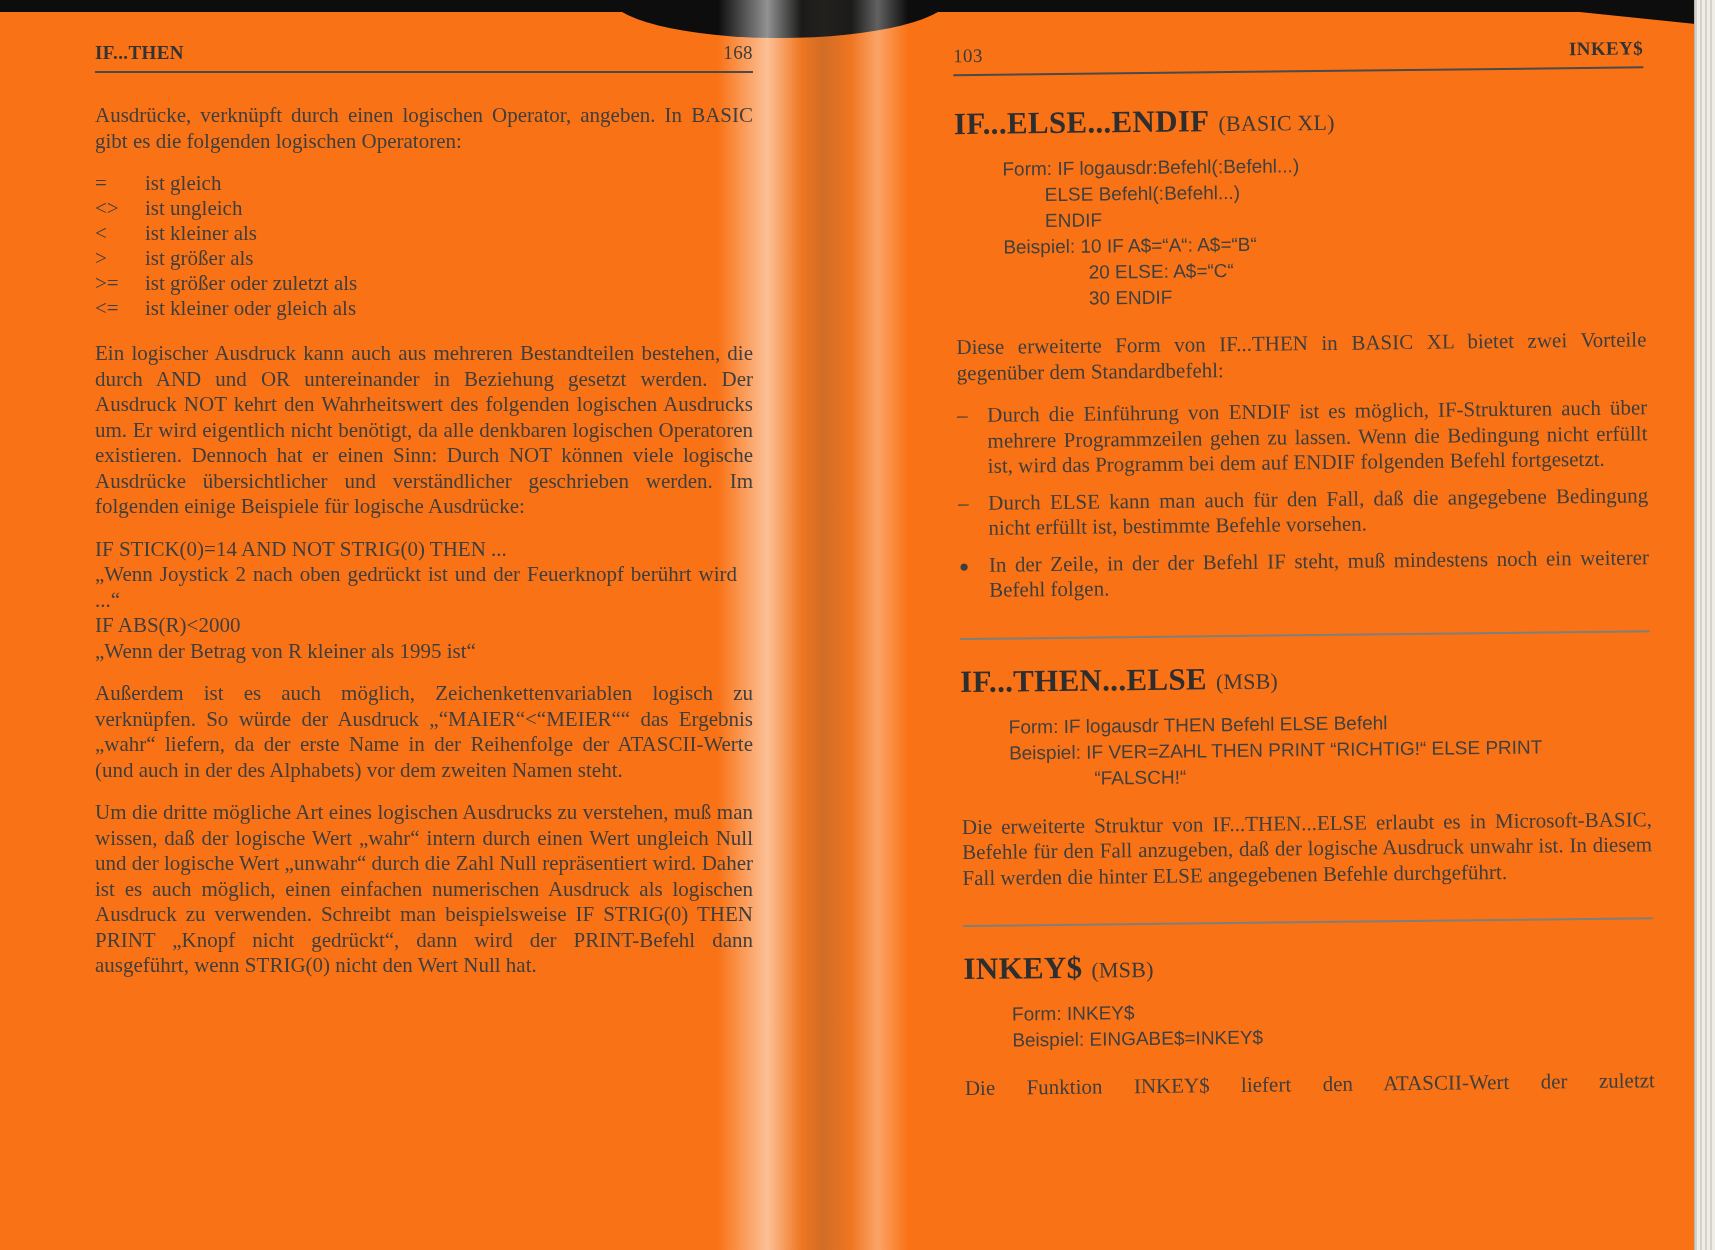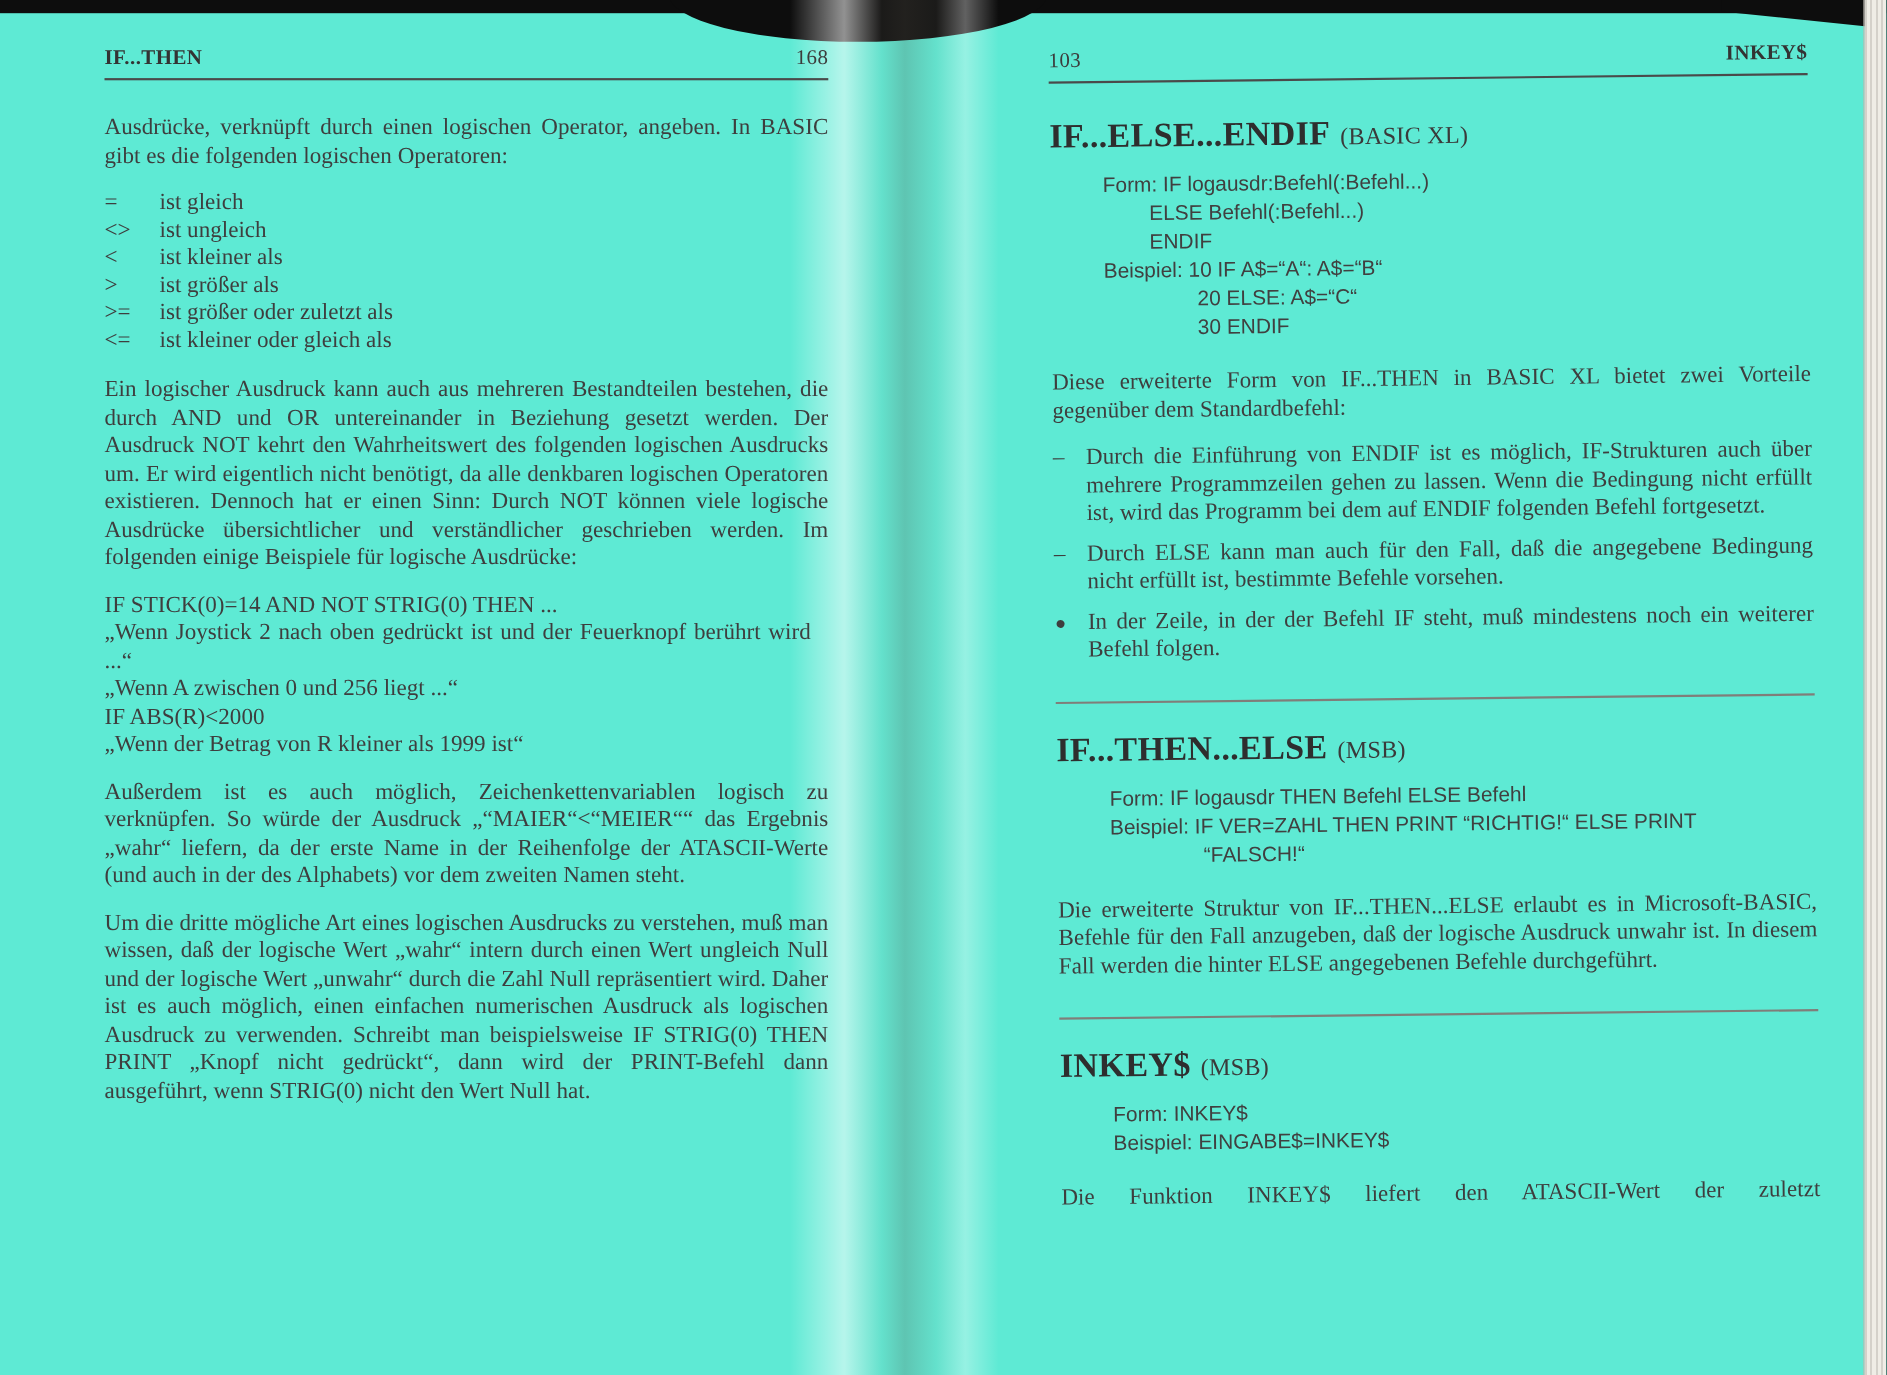--- a/index.html
+++ b/index.html
@@ -1,18 +1,18 @@
 <!DOCTYPE html>
 <html><head>
 <meta charset="utf-8">
 <style>
   html,body { margin:0; padding:0; background:#1a1a1a; }
   .book {
     position:relative; width:1715px; height:1250px;
-    background:#5eead4; overflow:hidden;
+    background:#f97316; overflow:hidden;
     font-family:"Liberation Serif", serif;
     color:#3e3e3e;
   }
   
   .band-base { position:absolute; top:0; left:0; width:100%; height:12px; background:#0d0d0d; }
   .band-dip  { position:absolute; top:-48px; left:608px; width:344px; height:86px; background:#0d0d0d; border-radius:50%; }
   .corner-tr { position:absolute; top:0; right:0; width:150px; height:26px; background:#0d0d0d;
                clip-path:polygon(0 0,100% 0,100% 100%,0 40%); }
   
   .gutter {
@@ -122,23 +122,22 @@
         <span class="op-sym">&lt;=</span>
         <span class="op-desc">ist kleiner oder gleich als</span>
       </div>
     </div>
 
     <p class="body-par">Ein logischer Ausdruck kann auch aus mehreren Bestandteilen bestehen, die durch AND und OR untereinander in Beziehung gesetzt werden. Der Ausdruck NOT kehrt den Wahrheitswert des folgenden logischen Ausdrucks um. Er wird eigentlich nicht benötigt, da alle denkbaren logischen Operatoren existieren. Dennoch hat er einen Sinn: Durch NOT können viele logische Ausdrücke übersichtlicher und verständlicher geschrieben werden. Im folgenden einige Beispiele für logische Ausdrücke:</p>
 
     <div class="examples">
       <div class="ex-line">IF STICK(0)=14 AND NOT STRIG(0) THEN ...</div>
       <div class="ex-line">„Wenn Joystick 2 nach oben gedrückt ist und der Feuerknopf berührt wird ...“</div>
-      <div class="ex-line">„Wenn A zwischen 0 und 256 liegt ...“</div>
       <div class="ex-line">IF ABS(R)&lt;2000</div>
-      <div class="ex-line">„Wenn der Betrag von R kleiner als 1999 ist“</div>
+      <div class="ex-line">„Wenn der Betrag von R kleiner als 1995 ist“</div>
     </div>
 
     <p class="body-par">Außerdem ist es auch möglich, Zeichenkettenvariablen logisch zu verknüpfen. So würde der Ausdruck „“MAIER“&lt;“MEIER““ das Ergebnis „wahr“ liefern, da der erste Name in der Reihenfolge der ATASCII-Werte (und auch in der des Alphabets) vor dem zweiten Namen steht.</p>
     <p class="body-par">Um die dritte mögliche Art eines logischen Ausdrucks zu verstehen, muß man wissen, daß der logische Wert „wahr“ intern durch einen Wert ungleich Null und der logische Wert „unwahr“ durch die Zahl Null repräsentiert wird. Daher ist es auch möglich, einen einfachen numerischen Ausdruck als logischen Ausdruck zu verwenden. Schreibt man beispielsweise IF STRIG(0) THEN PRINT „Knopf nicht gedrückt“, dann wird der PRINT-Befehl dann ausgeführt, wenn STRIG(0) nicht den Wert Null hat.</p>
   </div>
 
   <div class="page page-right">
     <div class="running-head">
       <span class="rh-num">103</span>
       <span class="rh-bold">INKEY$</span>

